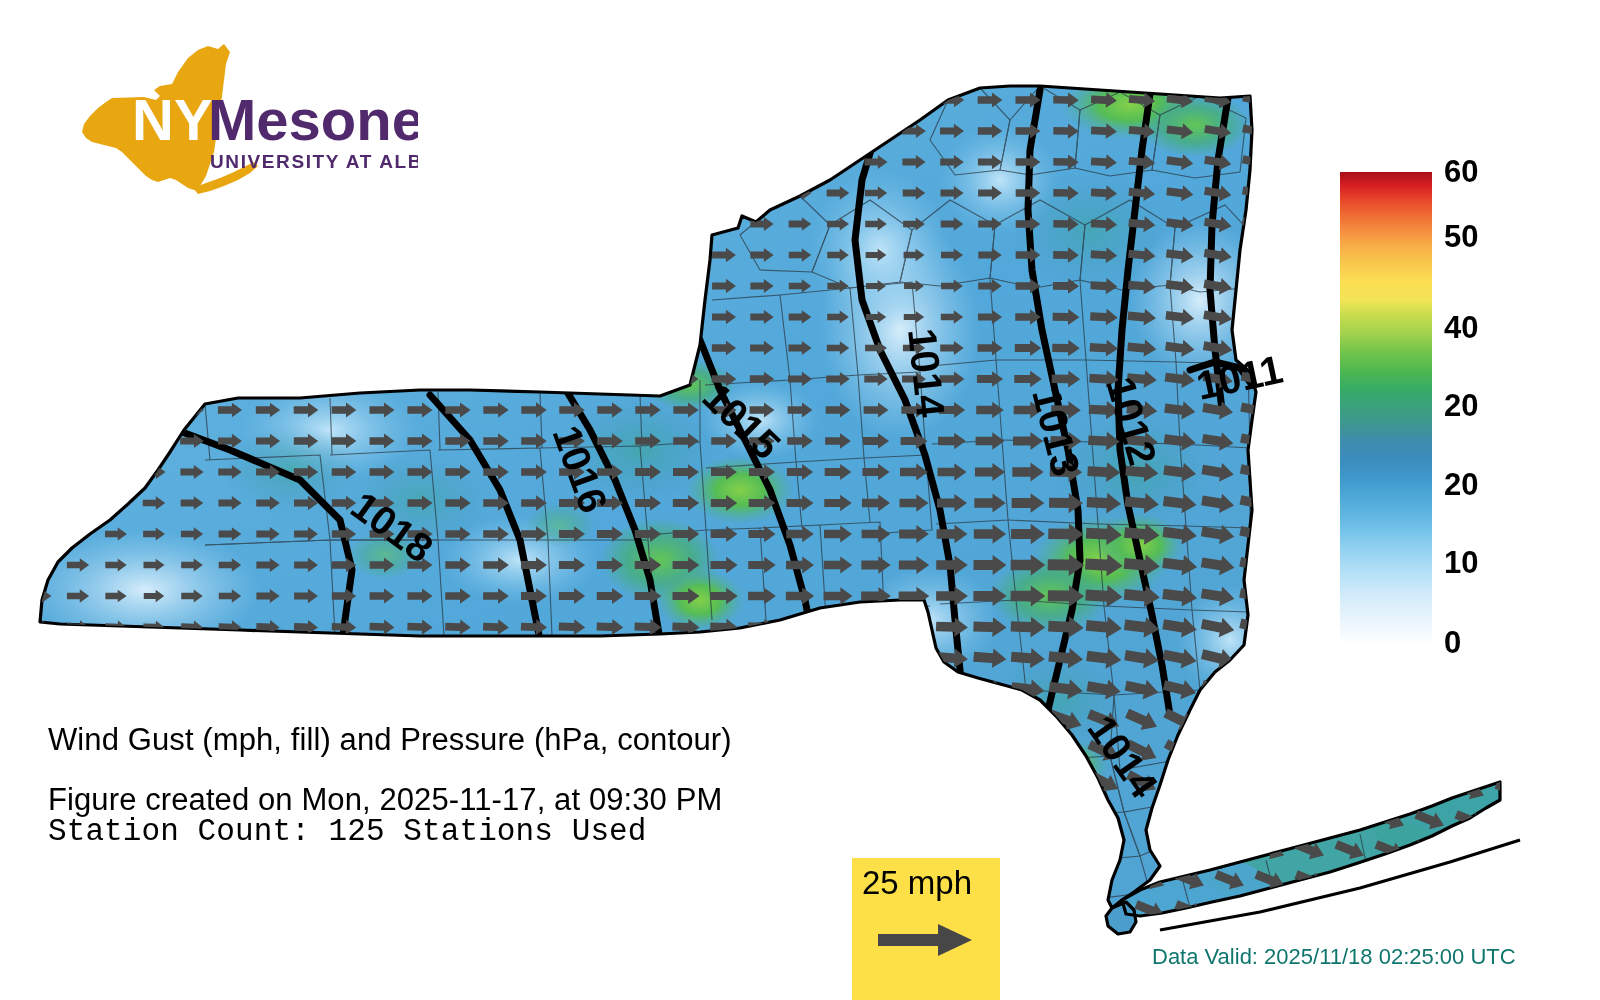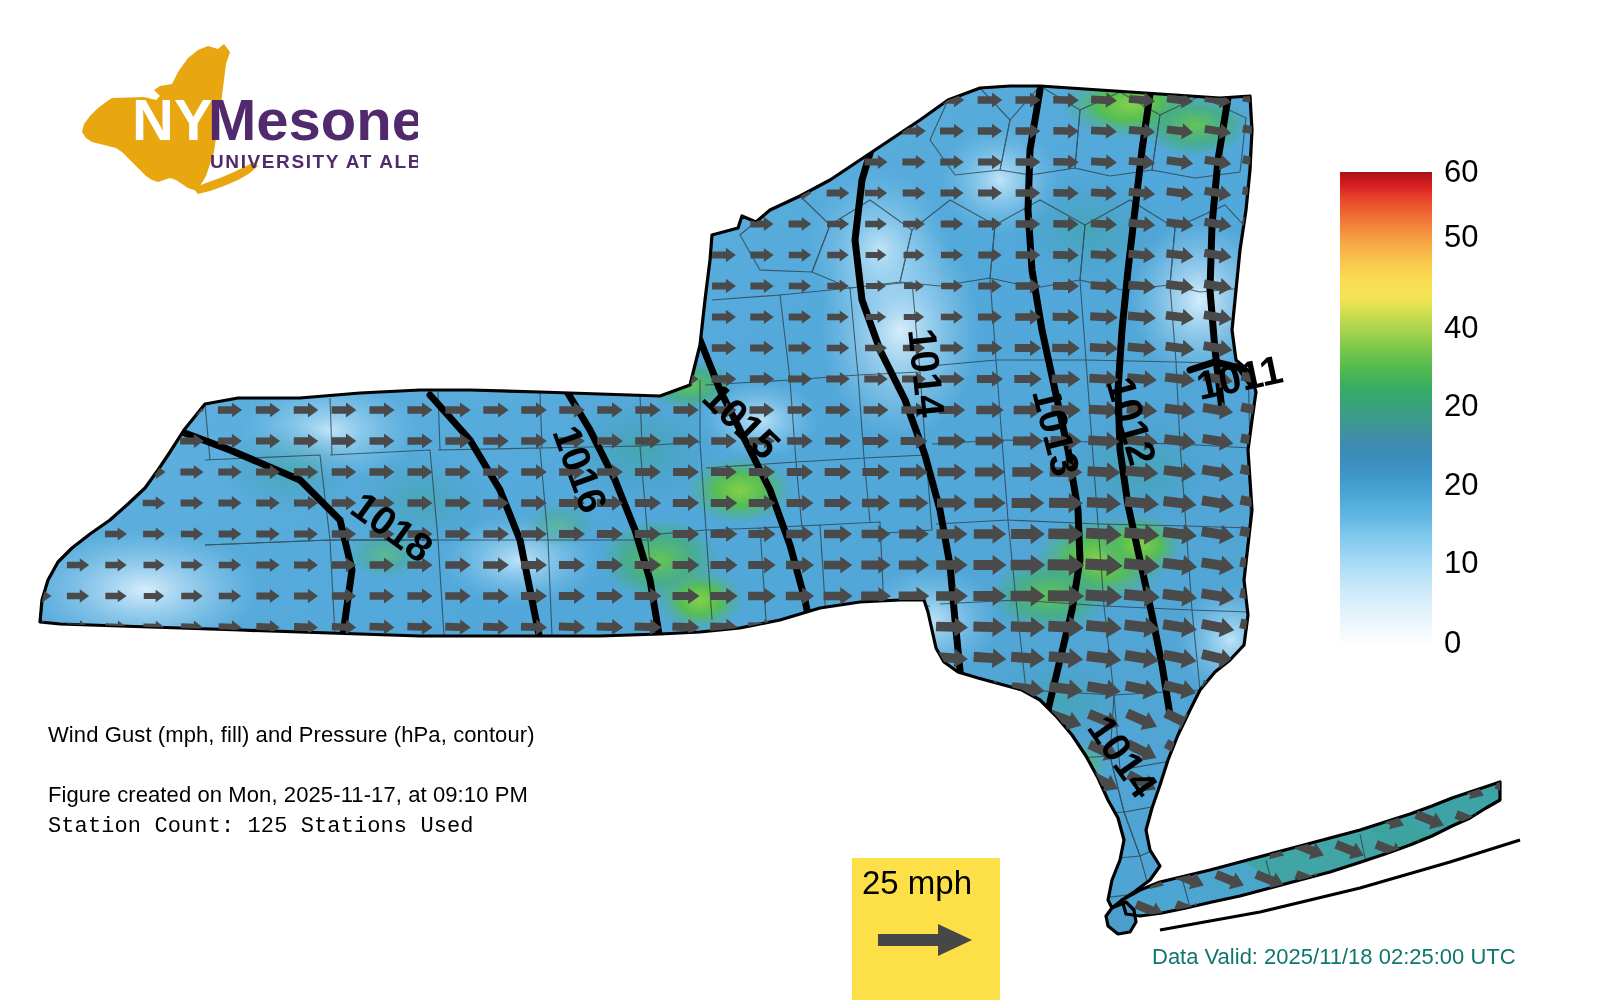--- a/index.html
+++ b/index.html
@@ -8,21 +8,21 @@
     font-family:"Liberation Sans", sans-serif;
     position:relative;overflow:hidden;
   }
   
   #logo{position:absolute;left:48px;top:40px;width:370px;height:180px;text-align:right;}
   #logo svg{display:block;}
   
   #map-figure{position:absolute;left:0;top:0;width:1600px;height:1000px;}
   #map-figure svg{display:block;}
   
-  #colorbar-group{position:absolute;left:1340px;top:172px;width:250px;height:480px;}
+  #colorbar-group{position:absolute;left:1340px;top:172px;width:250px;height:480px;font-weight:bold;}
   #colorbar-bar{
     position:absolute;left:0;top:0;width:92px;height:473px;
     background:linear-gradient(to top,
       #ffffff 0%,
       #f2f9fd 3%,
       #e2f2fb 7%,
       #cfeafa 11%,
       #b7e1f7 15%,
       #9bd5f2 19%,
       #7ec8ec 23%,
@@ -47,21 +47,21 @@
       #e8492b 94%,
       #d82023 97%,
       #a81018 100%);
   }
   .cb-tick{
     position:absolute;left:104px;font-size:31px;color:#000;
     line-height:1;white-space:nowrap;
   }
   
   .caption{
-    position:absolute;left:48px;font-size:22px;color:#000;
+    position:absolute;left:48px;font-size:31px;color:#000;
     white-space:nowrap;letter-spacing:.1px;
   }
   #caption-title{top:722px;}
   #caption-created{top:782px;}
   #caption-stations{top:814px;font-family:Liberation Mono, monospace;}
   #data-valid{
     position:absolute;left:1152px;top:944px;font-size:22px;color:#0f766e;
     white-space:nowrap;
   }
   
@@ -1150,21 +1150,21 @@
   <div class="cb-tick" style="top:-16px">60</div>
   <div class="cb-tick" style="top:49px">50</div>
   <div class="cb-tick" style="top:140px">40</div>
   <div class="cb-tick" style="top:218px">20</div>
   <div class="cb-tick" style="top:297px">20</div>
   <div class="cb-tick" style="top:375px">10</div>
   <div class="cb-tick" style="top:455px">0</div>
 </div>
 
 <div class="caption" id="caption-title">Wind Gust (mph, fill) and Pressure (hPa, contour)</div>
-<div class="caption" id="caption-created">Figure created on Mon, 2025-11-17, at 09:10 PM</div>
+<div class="caption" id="caption-created">Figure created on Mon, 2025-11-17, at 09:30 PM</div>
 <div class="caption" id="caption-stations">Station Count: 125 Stations Used</div>
 <div id="data-valid">Data Valid: 2025/11/18 02:25:00 UTC</div>
 
 <div id="vector-key">
   <div id="vector-key-label">25 mph</div>
   <div id="vector-key-arrow">
     <svg width="100" height="40" viewBox="0 0 100 40" xmlns="http://www.w3.org/2000/svg">
       <path d="M2,14 L62,14 L62,4 L96,20 L62,36 L62,26 L2,26 Z" fill="#474747"></path>
     </svg>
   </div>

